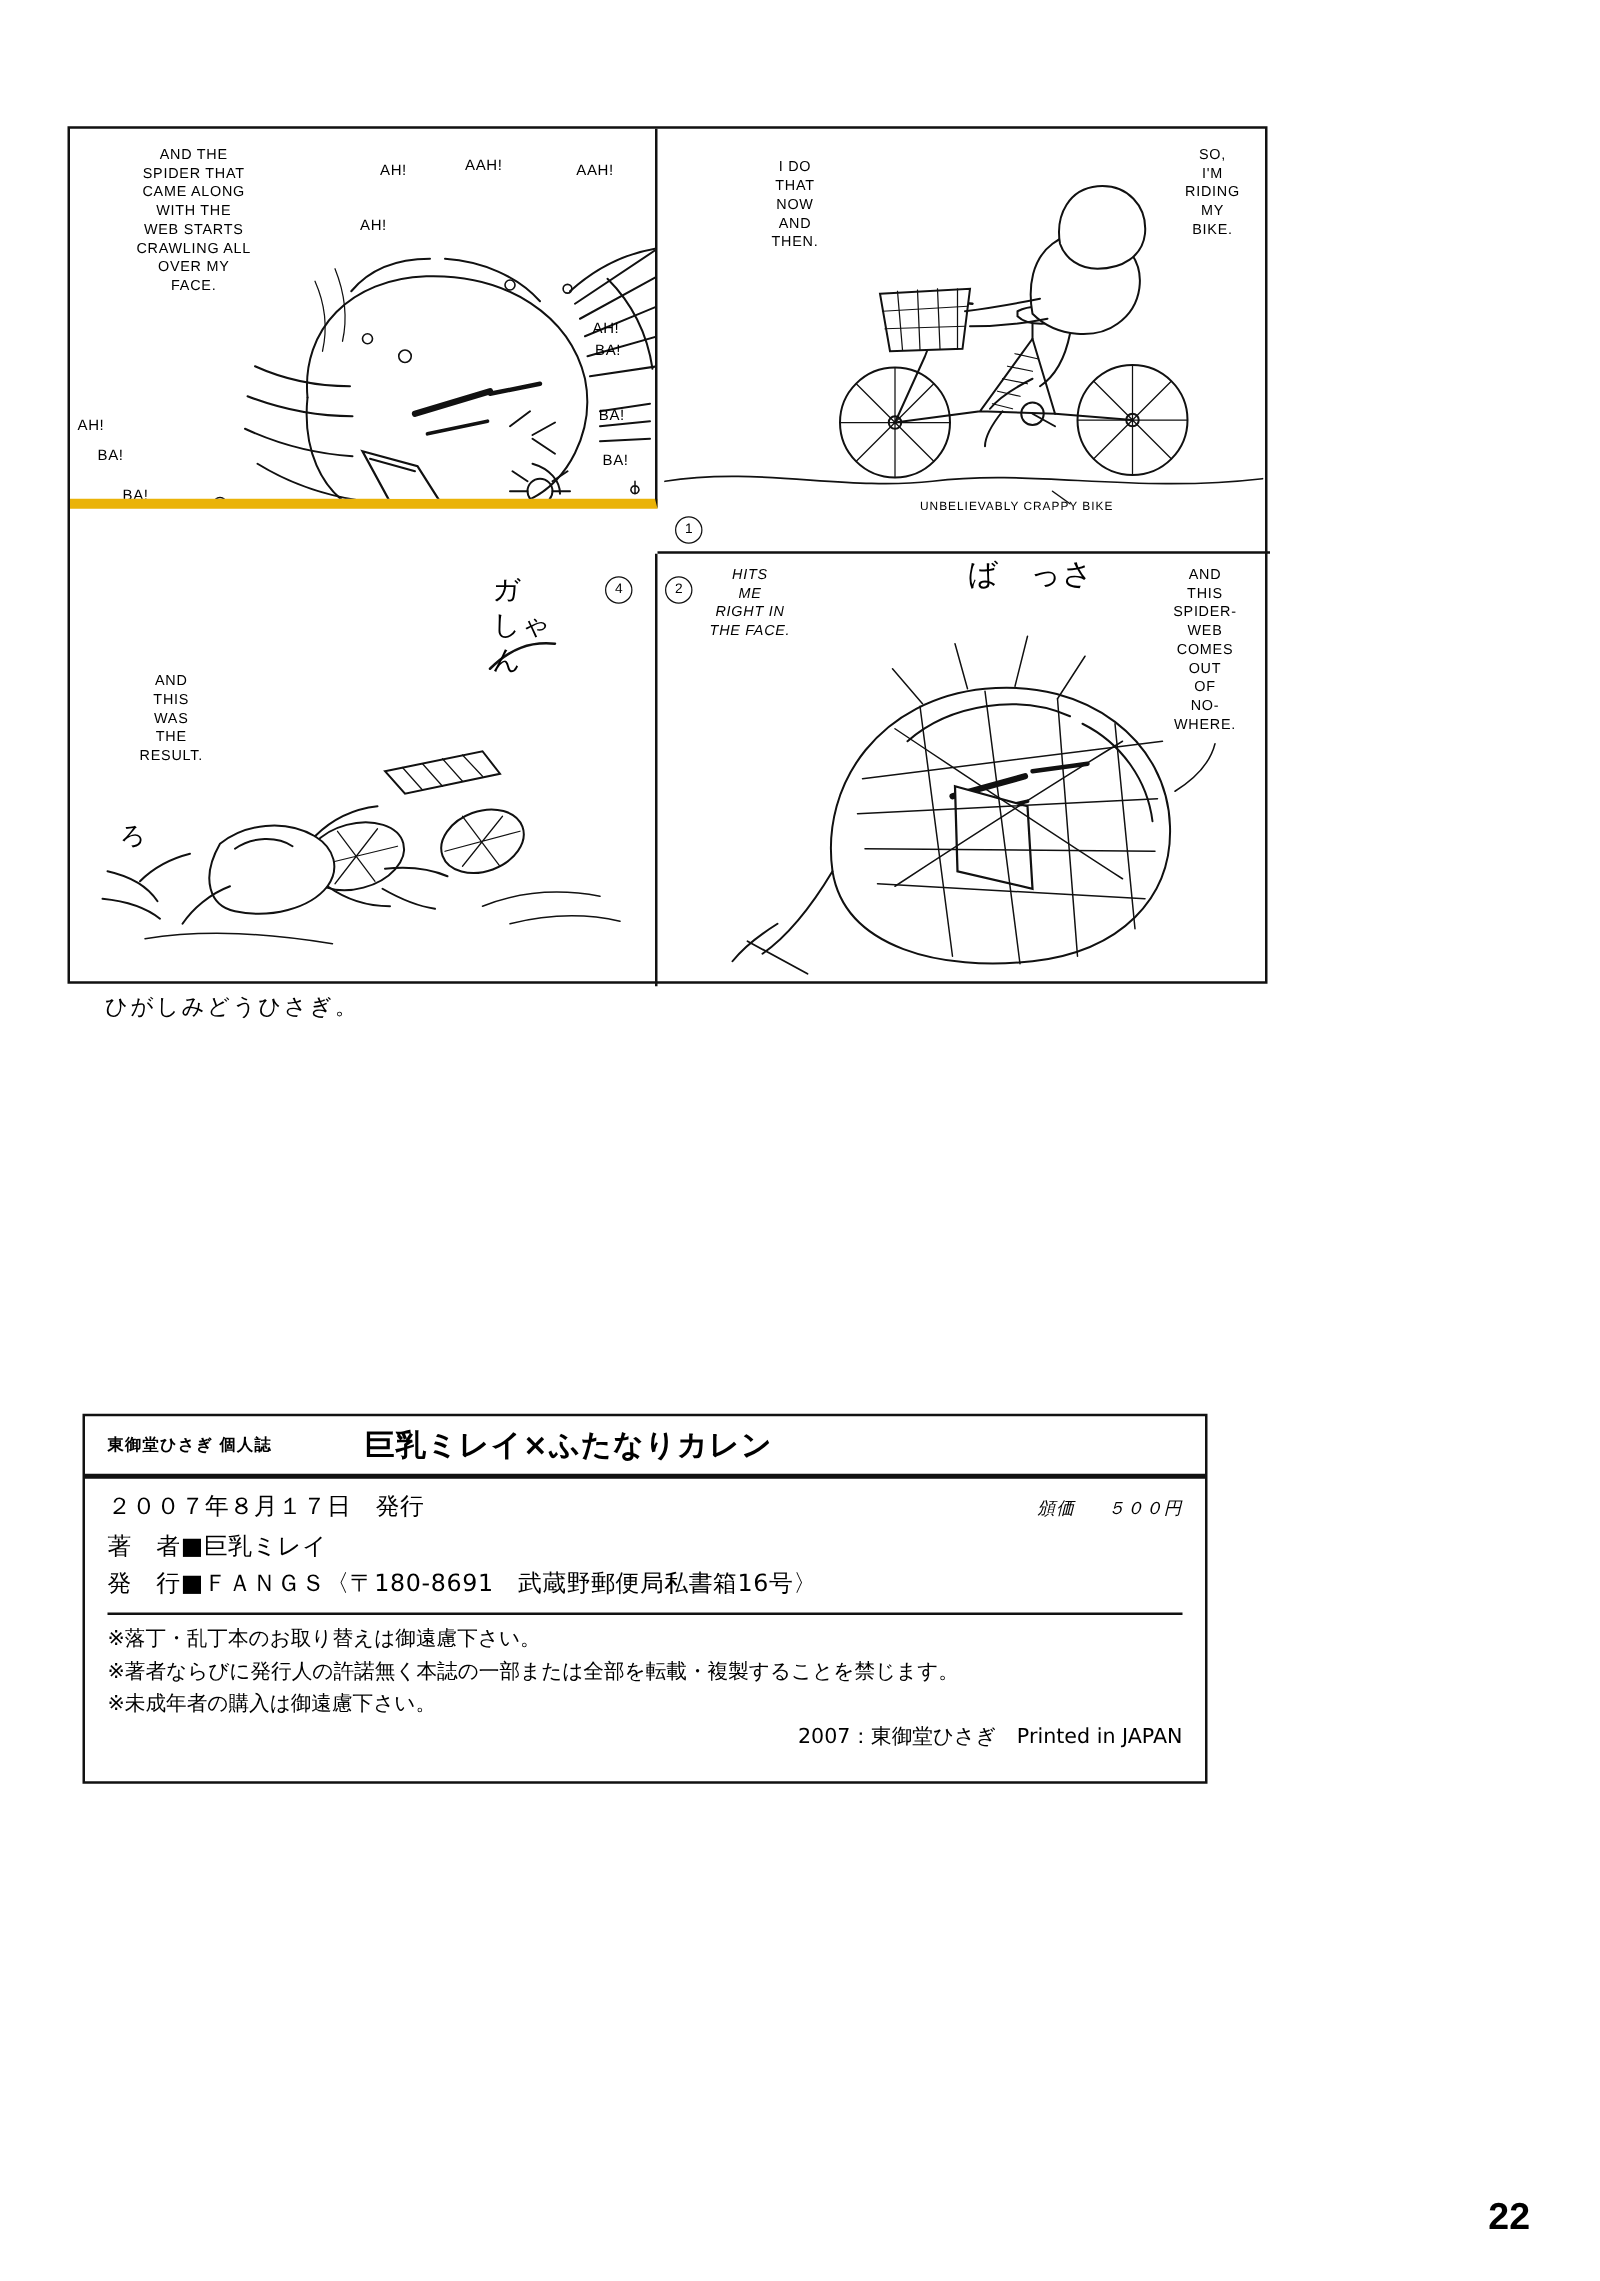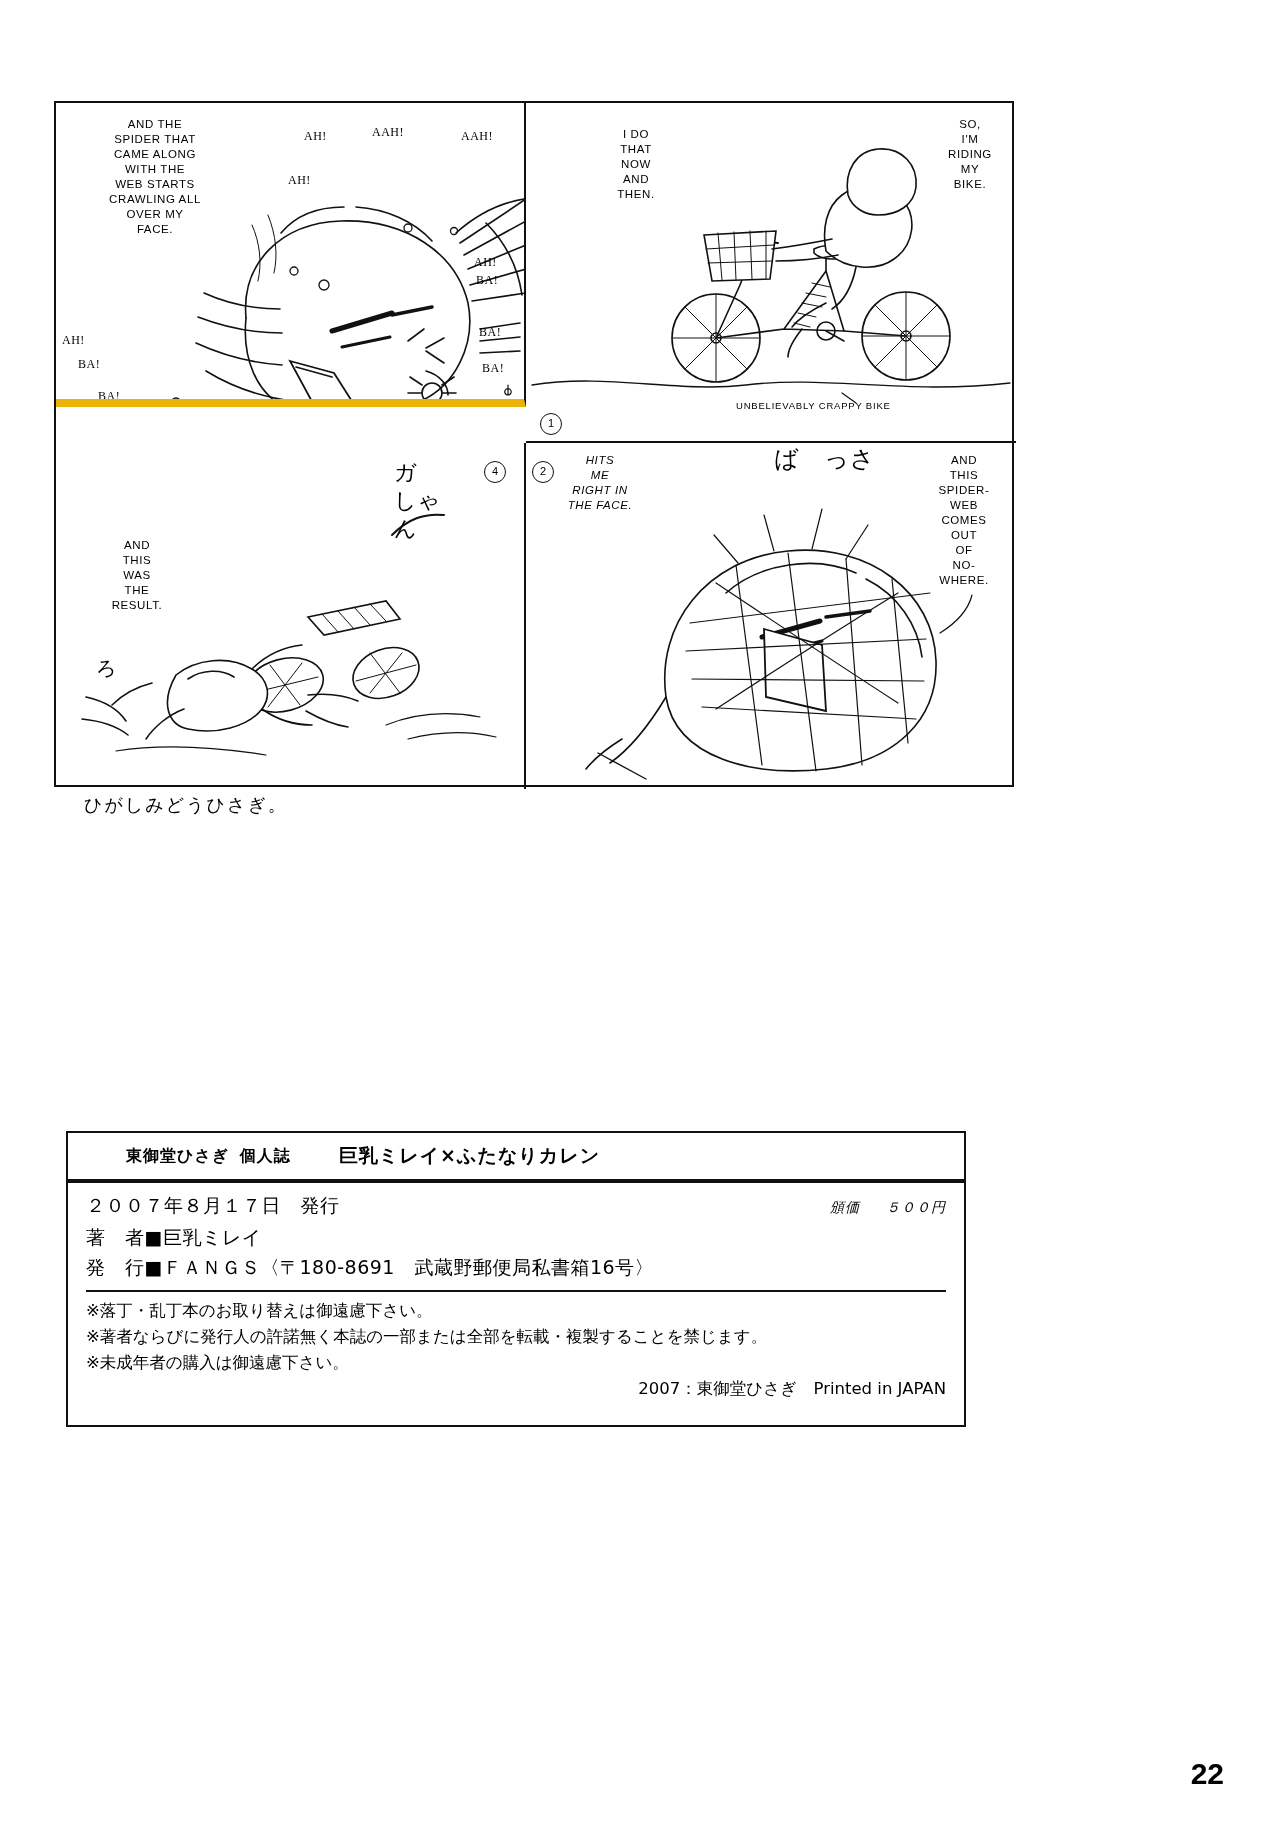--- a/index.html
+++ b/index.html
@@ -41,21 +41,21 @@
     font-family: "Liberation Sans", sans-serif;
     font-size: 11.5px;
     line-height: 15px;
     letter-spacing: 0.6px;
     text-align: center;
     white-space: pre-line;
     font-weight: 400;
   }
   .sfx {
     position: absolute;
-    font-family: Liberation Serif, serif;
+    font-family: Liberation Sans, sans-serif;
     font-size: 12px;
     letter-spacing: 0.5px;
     white-space: pre-line;
     line-height: 15px;
   }
   .tiny {
     position: absolute;
     font-size: 9.5px;
     letter-spacing: 0.8px;
   }
@@ -89,32 +89,31 @@
     background: #fff;
   }
   .col-row1 {
     position: relative;
     height: 46px;
     padding: 0 18px;
     display: flex;
     align-items: center;
   }
   .col-title-left {
-    font-family: Liberation Mono, monospace;
+    font-family: Liberation Sans, sans-serif;
     font-weight: bold;
-    font-size: 16px;
+    font-size: 13px;
     letter-spacing: 1px;
-    margin-left: 40px;
   }
   .col-title-main {
     font-family: "DejaVu Sans", sans-serif;
     font-weight: bold;
-    font-size: 19px;
+    font-size: 24px;
     letter-spacing: 1px;
-    margin-left: 48px;
+    margin-left: 74px;
   }
   .hr-thick { height: 4px; background: #111; margin: 0 0 0 0; }
   .hr-thin { height: 1.5px; background: #111; }
 
   .col-block {
     padding: 7px 18px 4px 18px;
     font-family: "DejaVu Sans", sans-serif;
     font-size: 19px;
     line-height: 30px;
     letter-spacing: 0.5px;

